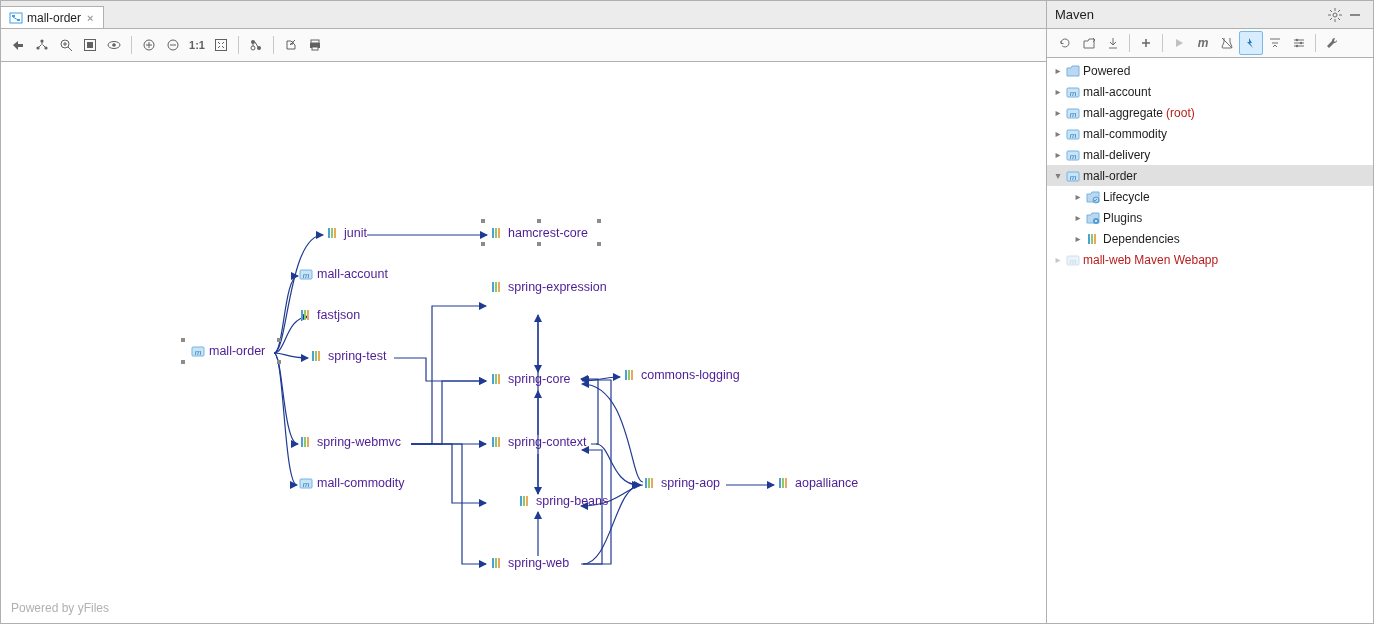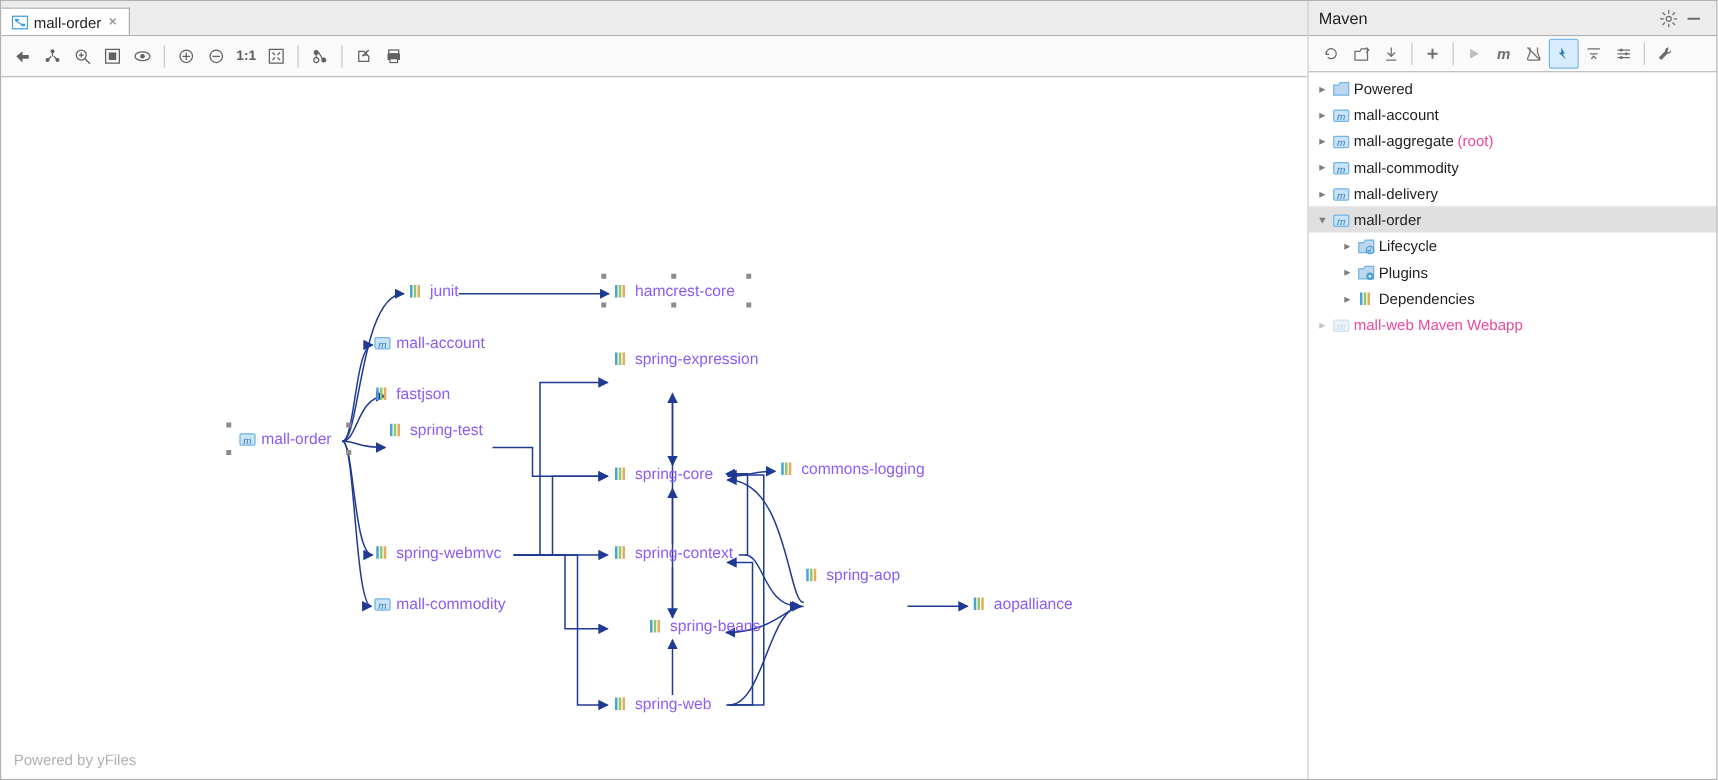--- a/index.html
+++ b/index.html
@@ -9,21 +9,21 @@
 .tab-strip{height:27px;display:flex;align-items:flex-end;background:#ececec;border-bottom:1px solid #b0b0b0}
 .tab{display:flex;align-items:center;gap:4px;padding:4px 8px;background:#fff;border-top:1px solid #b0b0b0;border-right:1px solid #b0b0b0;height:22px;box-sizing:border-box}
 .tab .ticon{display:flex;align-items:center}
 .close-x{color:#9e9e9e;font-size:11px;font-weight:bold;padding:0 2px}
 .diagram-toolbar{height:28px;display:flex;align-items:center;gap:2px;padding:2px 6px;border-bottom:1px solid #b0b0b0;background:#fafafa}
 .diagram-toolbar .sep{width:1px;height:18px;background:#c8c8c8;margin:0 4px}
 .tbn{width:20px;height:20px;display:flex;align-items:center;justify-content:center;color:#616161;border:1px solid transparent;border-radius:2px}
 .diagram-canvas{flex:1;position:relative;background:#fff}
 .diagram-footer{position:absolute;left:10px;bottom:8px;color:#b0b0b0;font-size:12px}
 svg.graph{position:absolute;left:0;top:0}
-.node{display:flex;align-items:flex-end;gap:4px;position:absolute;white-space:nowrap;font-size:12.5px;color:#8b5cf6}
+.node{display:flex;align-items:flex-end;gap:4px;position:absolute;white-space:nowrap;font-size:12.5px;color:#4c1d95}
 .node .nicon{display:flex}
 .selmark{position:absolute;width:4px;height:4px;background:#8c8c8c}
 
 .i-maven{display:inline-block}
 .i-maven svg{display:block}
 .i-lib{display:inline-block}
 .i-lib svg{display:block}
 .i-mod{display:inline-block}
 .i-mod svg{display:block}
 .i-fold{display:inline-block}
@@ -35,21 +35,21 @@
 .panel-hbtn{width:20px;height:20px;display:flex;align-items:center;justify-content:center;color:#6e6e6e}
 .panel-toolbar{height:28px;display:flex;align-items:center;padding:0 6px;border-bottom:1px solid #b0b0b0;background:#fafafa}
 .panel-toolbar .sep{width:1px;height:18px;background:#c8c8c8;margin:0 4px}
 .ptb{width:22px;height:22px;display:flex;align-items:center;justify-content:center;color:#6e6e6e;border:1px solid transparent;border-radius:2px}
 .ptb.accent{background:#d8ecff;border-color:#7ab8e8}
 .tree{flex:1;overflow:auto;background:#fff;padding:2px 0}
 .trow{display:flex;align-items:center;height:21px;gap:3px;padding-right:6px}
 .trow.selected{background:#e0e0e0}
 .arrow{width:10px;display:flex;justify-content:center;color:#7d7d7d;font-size:10px;user-select:none}
 .trow .lbl{white-space:nowrap}
-.trow .muted{color:#ec4899}
+.trow .muted{color:#b91c1c}
 </style>
 </head>
 <body>
 
 <div class="main-flex">
 
   <div class="diagram-pane">
     <div class="tab-strip">
       <div class="tab">
         <span class="ticon">
@@ -228,21 +228,21 @@
       <div class="node" style="left:298px;top:246px">
           <span class="nicon i-lib">
             <svg width="14" height="14">
               <rect x="2" y="2" width="2" height="10" fill="#4ea1d3"></rect>
               <rect x="5" y="2" width="2" height="10" fill="#8fc866"></rect>
               <rect x="8" y="2" width="2" height="10" fill="#e8a95f"></rect>
             </svg>
           </span>
           <span>fastjson</span>
         </div>
-      <div class="node" style="left:309px;top:275px">
+      <div class="node" style="left:309px;top:287px">
           <span class="nicon i-lib">
             <svg width="14" height="14">
               <rect x="2" y="2" width="2" height="10" fill="#4ea1d3"></rect>
               <rect x="5" y="2" width="2" height="10" fill="#8fc866"></rect>
               <rect x="8" y="2" width="2" height="10" fill="#e8a95f"></rect>
             </svg>
           </span>
           <span>spring-test</span>
         </div>
       <div class="node" style="left:298px;top:373px">
@@ -327,21 +327,21 @@
       <div class="node" style="left:622px;top:306px">
           <span class="nicon i-lib">
             <svg width="14" height="14">
               <rect x="2" y="2" width="2" height="10" fill="#4ea1d3"></rect>
               <rect x="5" y="2" width="2" height="10" fill="#8fc866"></rect>
               <rect x="8" y="2" width="2" height="10" fill="#e8a95f"></rect>
             </svg>
           </span>
           <span>commons-logging</span>
         </div>
-      <div class="node" style="left:642px;top:391px">
+      <div class="node" style="left:642px;top:414px">
           <span class="nicon i-lib">
             <svg width="14" height="14">
               <rect x="2" y="2" width="2" height="10" fill="#4ea1d3"></rect>
               <rect x="5" y="2" width="2" height="10" fill="#8fc866"></rect>
               <rect x="8" y="2" width="2" height="10" fill="#e8a95f"></rect>
             </svg>
           </span>
           <span>spring-aop</span>
         </div>
       <div class="node" style="left:776px;top:414px">

